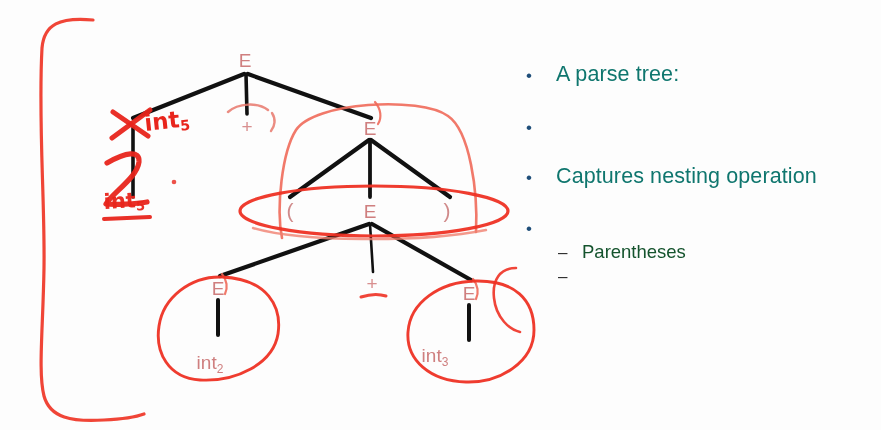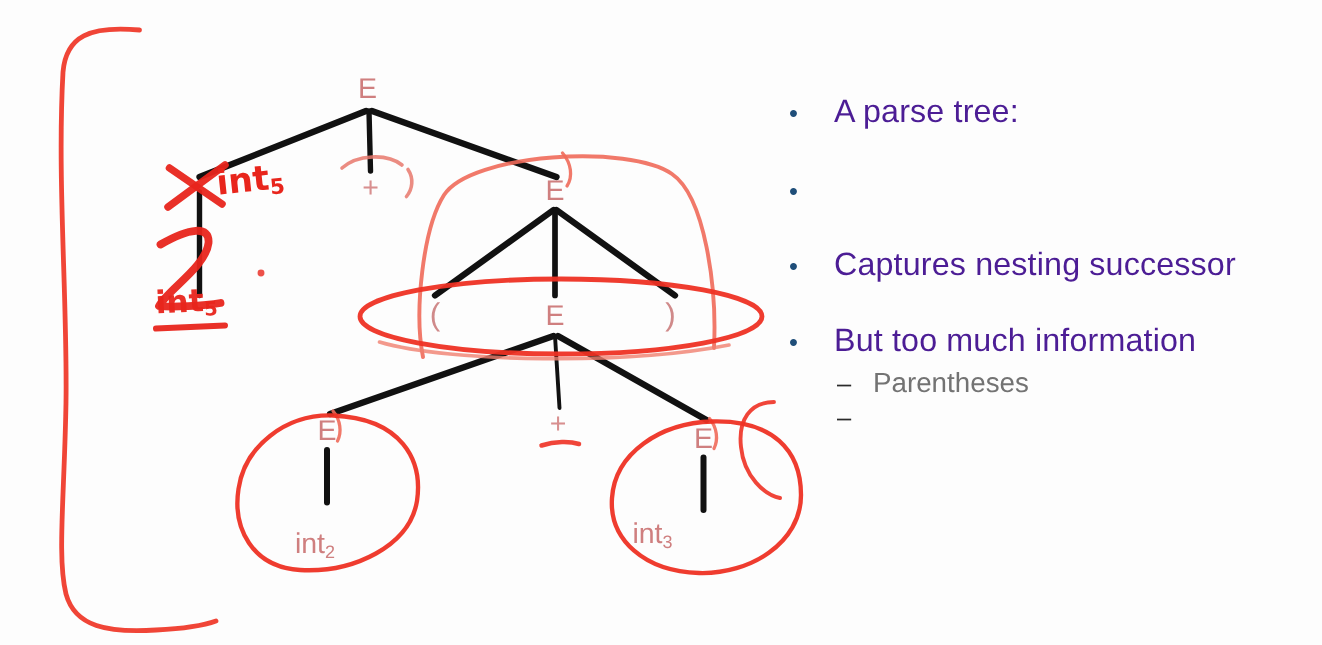--- a/index.html
+++ b/index.html
@@ -30,31 +30,31 @@
 
   
   #bullets{position:absolute;left:518px;top:62px;width:360px;}
   .bullet-row{display:flex;align-items:flex-start;}
   .bullet-dot{
     color:#1f4e79;font-size:17px;line-height:1;
     width:30px;flex:0 0 30px;text-align:left;padding-left:8px;
     padding-top:5px;
   }
   .bullet-text{
-    color:#4c1d95;
+    color:#0f766e;
     font-size:21.5px;
     line-height:1.14;
     letter-spacing:.1px;
   }
   .sub-row{display:flex;align-items:flex-start;margin-left:40px;}
   .sub-dash{
     color:#2b2b2b;font-size:17px;line-height:1;
     width:24px;flex:0 0 24px;padding-top:3px;
   }
-  .sub-text{color:#737373;font-size:18.5px;line-height:1.18;}
+  .sub-text{color:#14532d;font-size:18.5px;line-height:1.18;}
 
   .b1{margin-top:0px;}
   .b2{margin-top:27px;}
   .b3{margin-top:28px;}
   .b4{margin-top:27px;}
   .s1{margin-top:4px;}
   .s2{margin-top:2px;}
 
   
   .ink-text{
@@ -180,26 +180,25 @@
       <span class="bullet-dot">•</span>
       <span class="bullet-text">A parse tree:</span>
     </div>
 
     <div class="bullet-row b2">
       <span class="bullet-dot">•</span>
     </div>
 
     <div class="bullet-row b3">
       <span class="bullet-dot">•</span>
-      <span class="bullet-text">Captures nesting successor</span>
+      <span class="bullet-text">Captures nesting operation</span>
     </div>
 
     <div class="bullet-row b4">
       <span class="bullet-dot">•</span>
-      <span class="bullet-text">But too much information</span>
     </div>
 
     <div class="sub-row s1">
       <span class="sub-dash">–</span>
       <span class="sub-text">Parentheses</span>
     </div>
 
     <div class="sub-row s2">
       <span class="sub-dash">–</span>
     </div>

